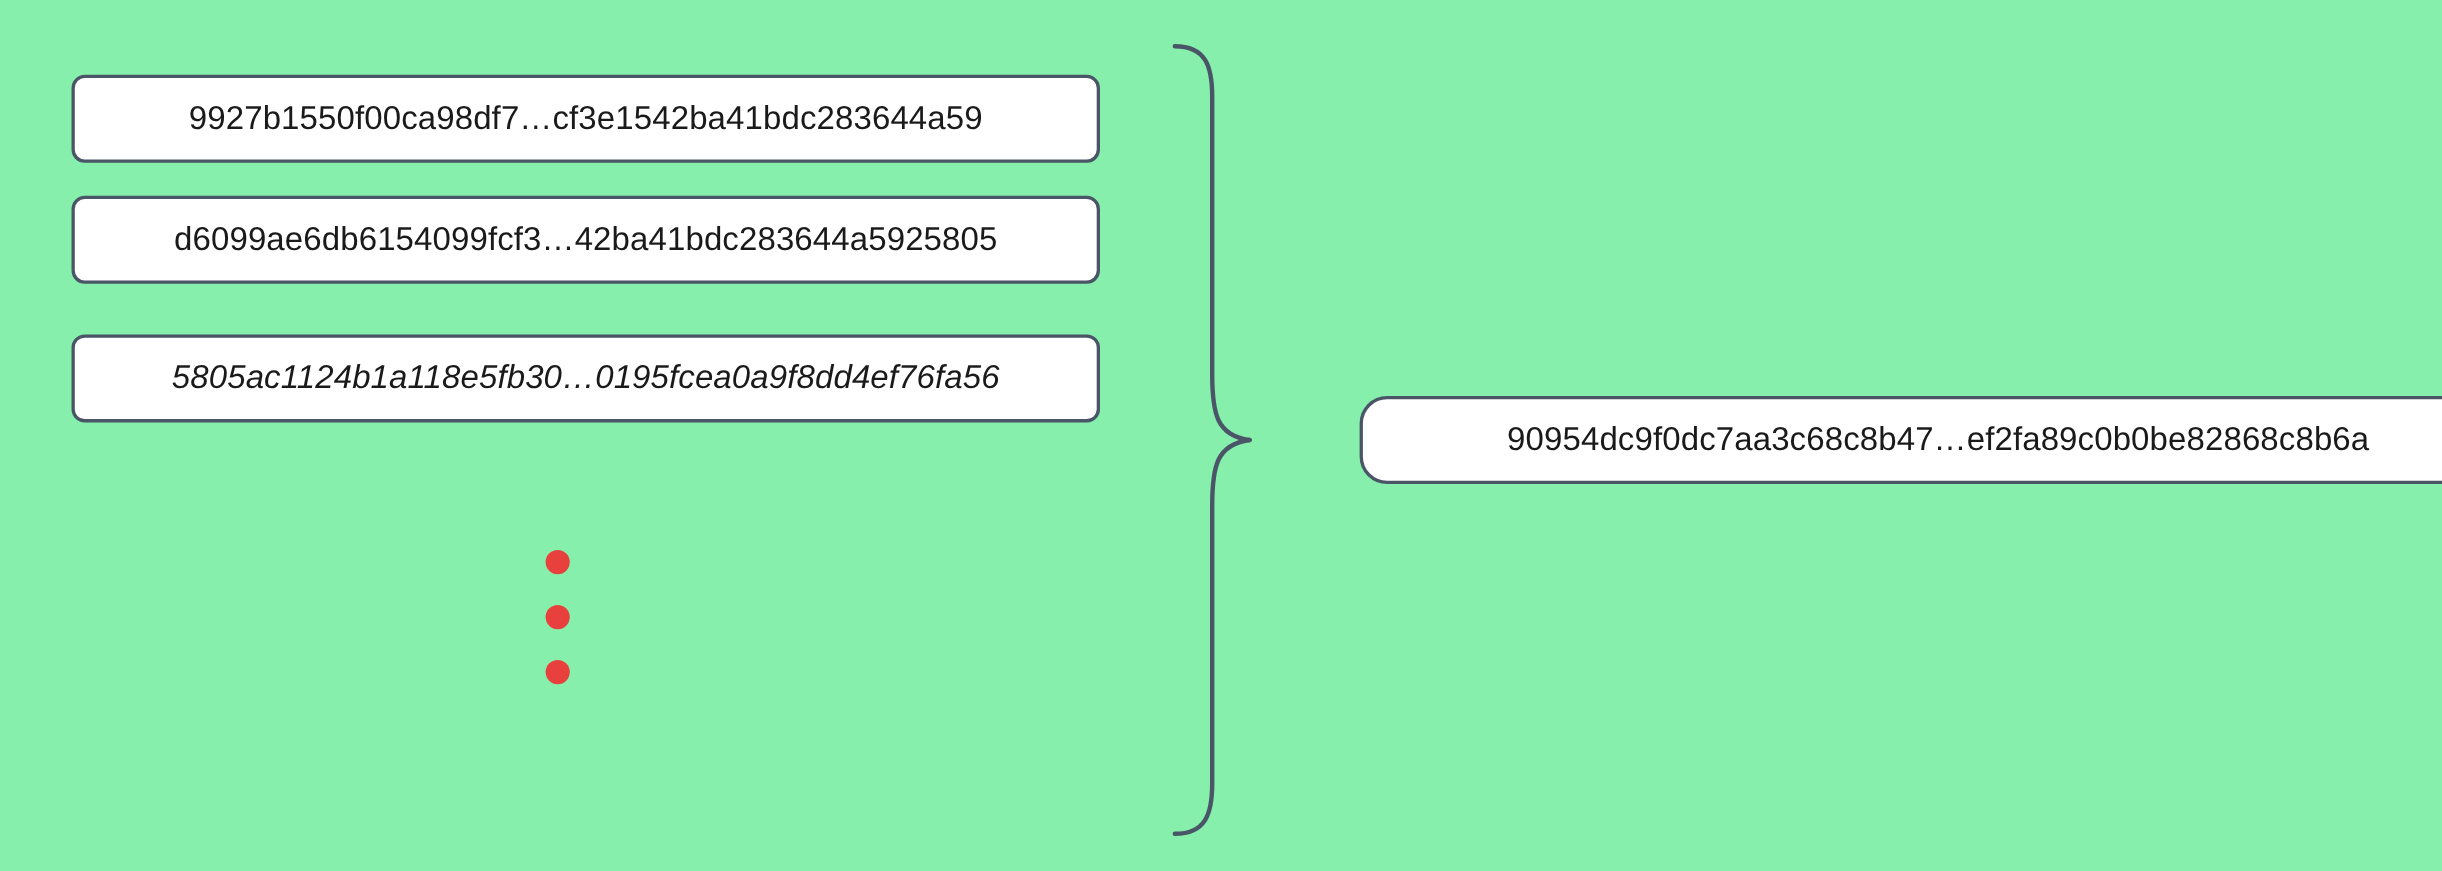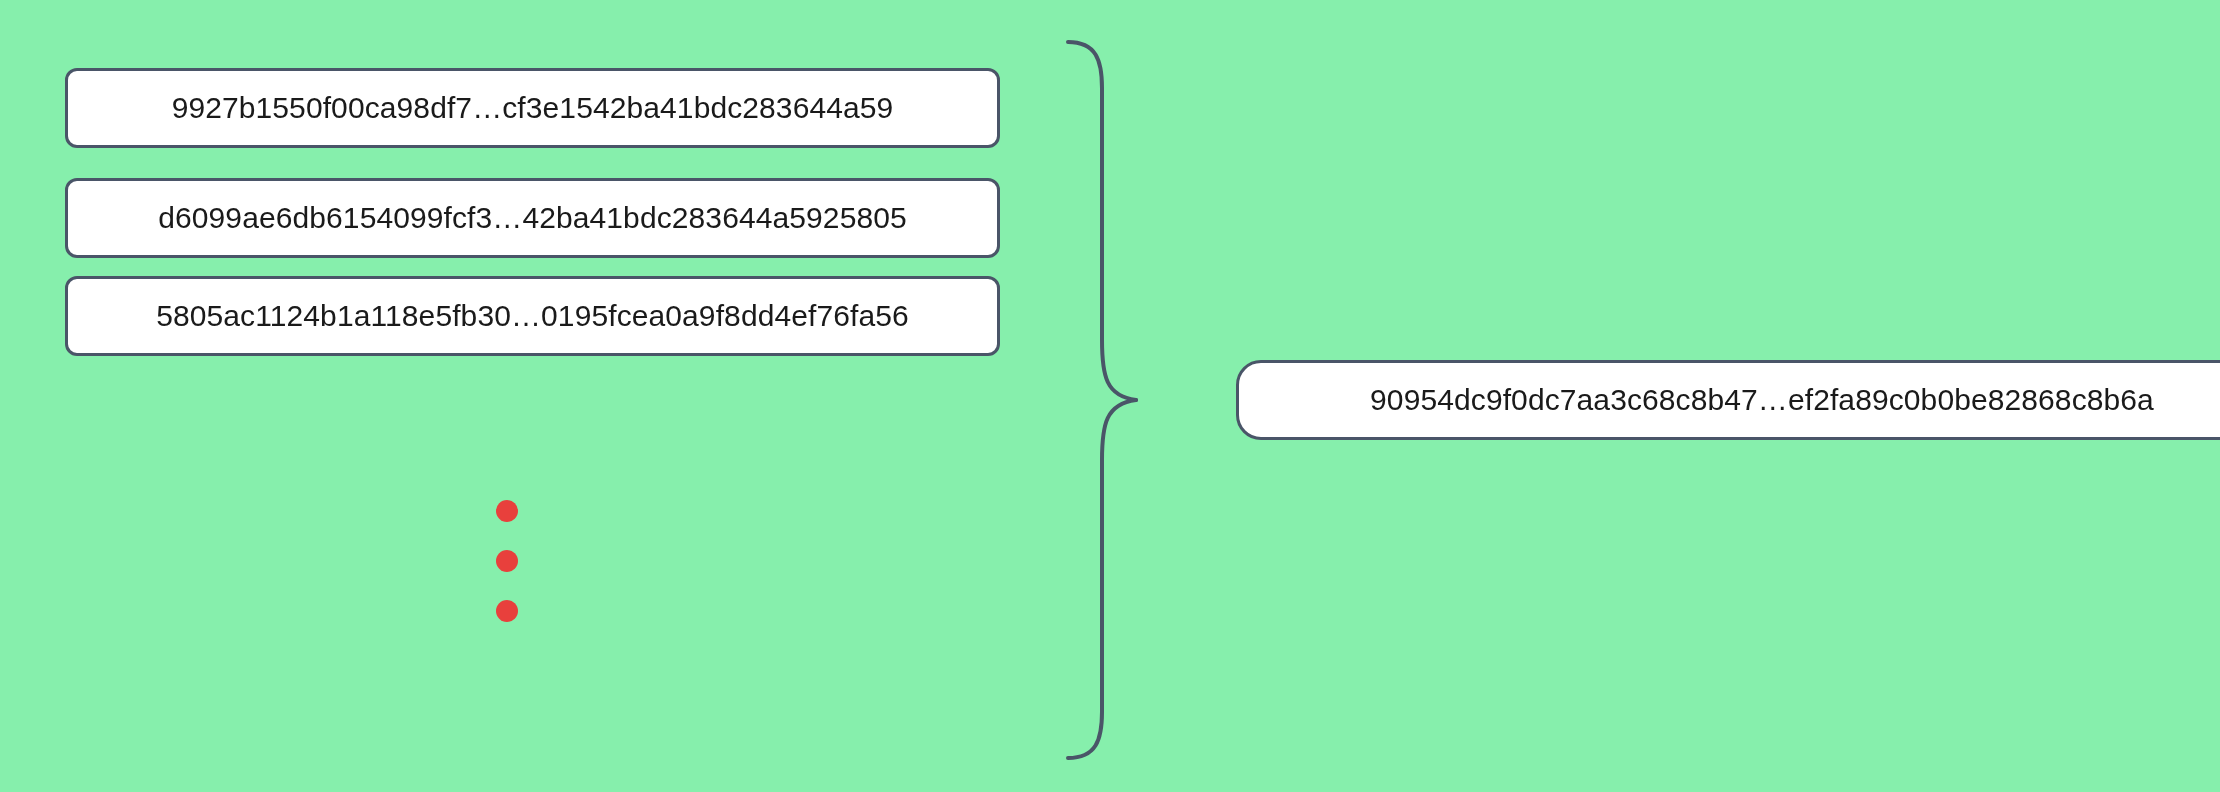--- a/index.html
+++ b/index.html
@@ -44,21 +44,21 @@
   }
 
   
   .input-box {
     left: 65px;
     width: 935px;
     height: 80px;
   }
   .input-box.r0 { top: 68px; }
   .input-box.r1 { top: 178px; }
-  .input-box.r2 { top: 276px; }
+  .input-box.r2 { top: 304px; font-style: italic; }
   .input-box.r3 { top: 398px; }
   .input-box.r4 { top: 648px; }
 
   
   .output-box {
     left: 1236px;
     top: 360px;
     width: 1052px;
     height: 80px;
     border-radius: 25px;

